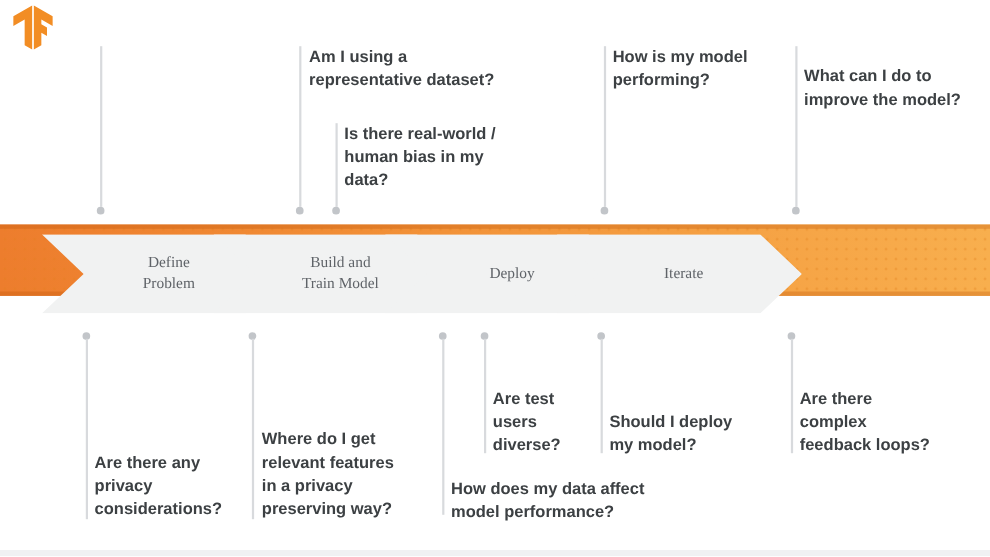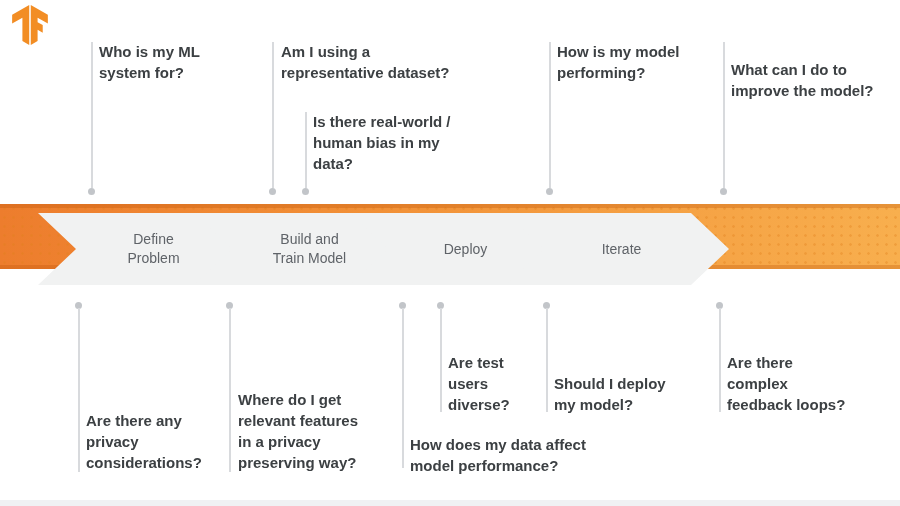--- a/index.html
+++ b/index.html
@@ -47,20 +47,21 @@
   
   .banner {
     position: absolute;
     left: 0; top: 204px;
     width: 900px; height: 65px;
     background-image:
       radial-gradient(circle, rgba(226,128,28,0.35) 1px, transparent 1.6px),
       linear-gradient(90deg, #ed7d2d 0%, #f29238 45%, #f8af4e 100%);
     background-size: 9px 9px, 100% 100%;
     box-shadow: inset 0 4px 0 rgba(188,84,8,0.30), inset 0 -4px 0 rgba(188,84,8,0.30);
+    font-family: Liberation Serif, serif;
   }
 
   .chevron {
     position: absolute;
     top: 9px;
     width: 223px; height: 72px;
     background: #f1f2f2;
     clip-path: polygon(0px 0px, 185px 0px, 223px 36px, 185px 72px, 0px 72px, 38px 36px);
     display: flex;
     align-items: center;
@@ -141,22 +142,20 @@
   <div class="vline" id="tl-1"></div>
   <div class="vline" id="tl-2"></div>
   <div class="vline" id="tl-3"></div>
   <div class="vline" id="tl-4"></div>
   <div class="dot" id="td-0"></div>
   <div class="dot" id="td-1"></div>
   <div class="dot" id="td-2"></div>
   <div class="dot" id="td-3"></div>
   <div class="dot" id="td-4"></div>
 
-  <div class="question" id="tq-0">Who is my ML
-system for?</div>
   <div class="question" id="tq-1">Am I using a
 representative dataset?</div>
   <div class="question" id="tq-2">Is there real-world /
 human bias in my
 data?</div>
   <div class="question" id="tq-3">How is my model
 performing?</div>
   <div class="question" id="tq-4">What can I do to
 improve the model?</div>
 

